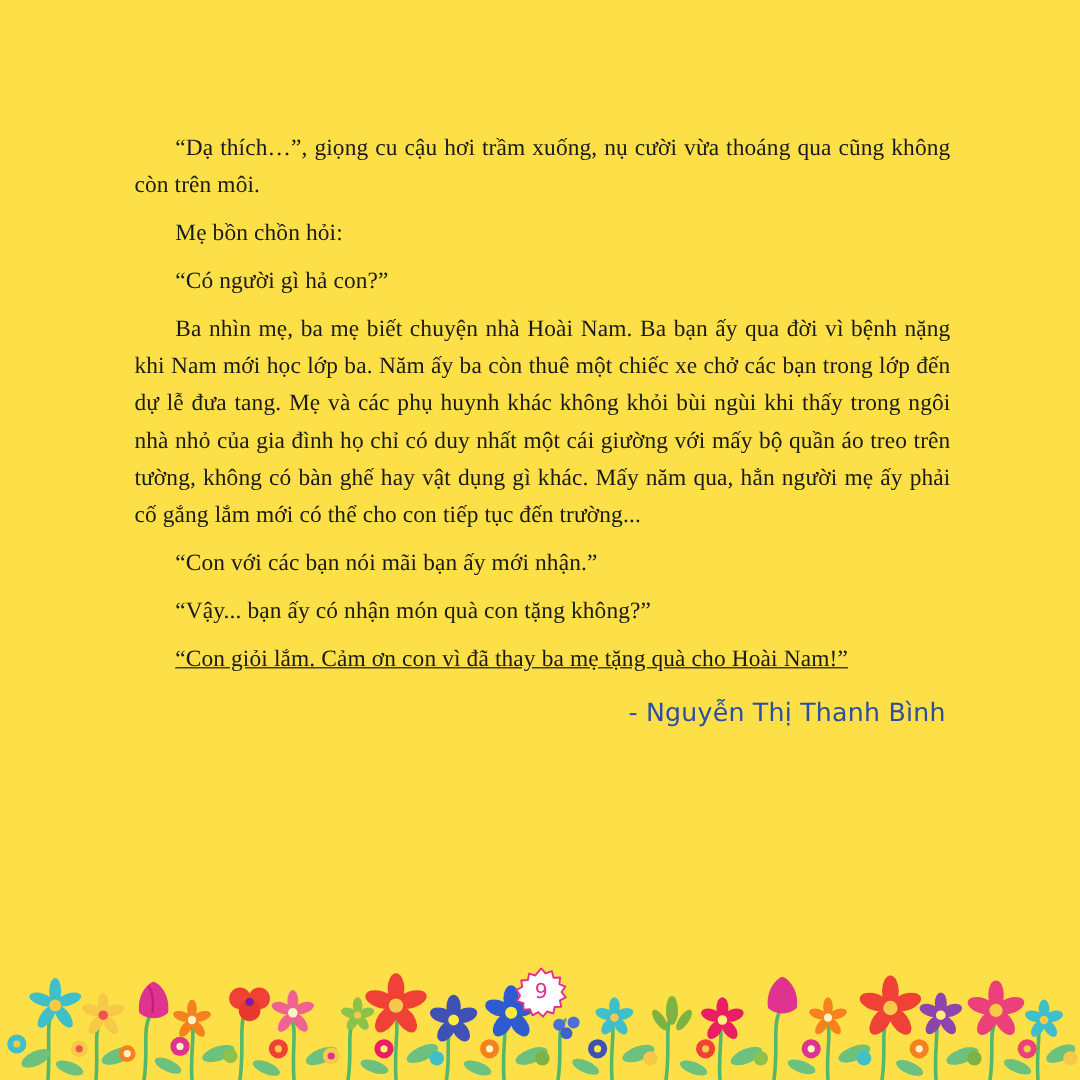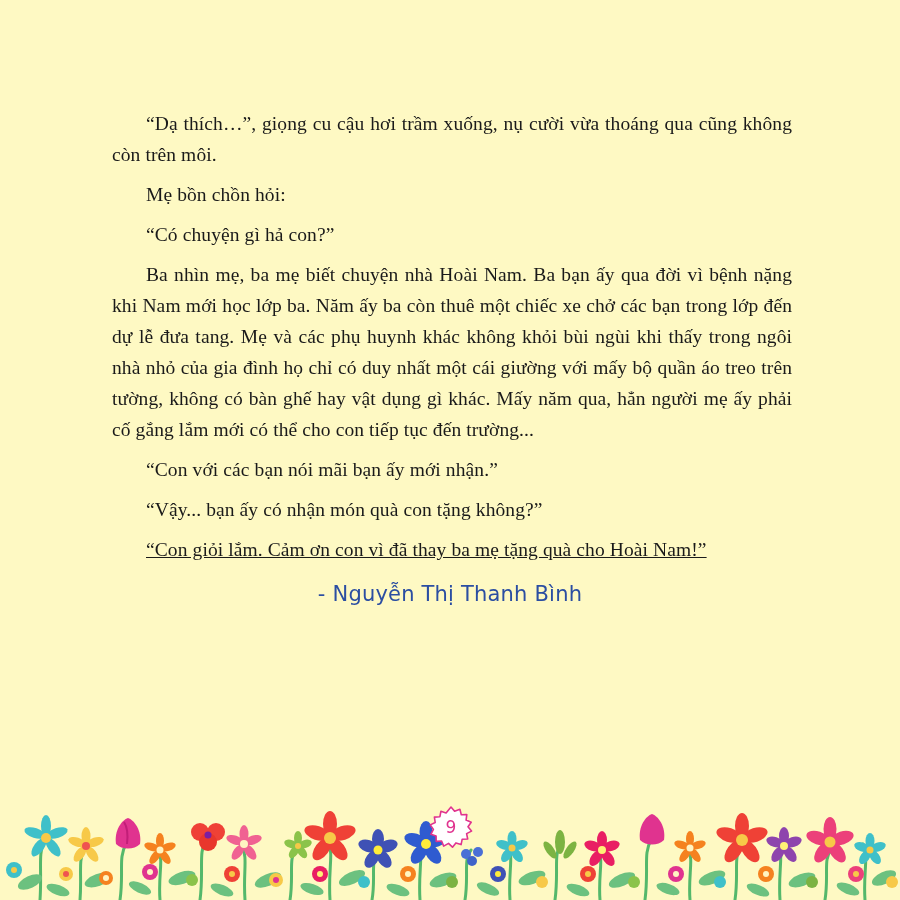--- a/index.html
+++ b/index.html
@@ -11,21 +11,21 @@
     height: 900px;
     background: #ffffff;
     font-family: "Liberation Serif", serif;
     overflow: hidden;
     position: relative;
   }
   #page {
     position: relative;
     width: 900px;
     height: 900px;
-    background: #fef9c3;
+    background: #fde047;
     overflow: hidden;
   }
   #content {
     position: absolute;
     left: 112px;
     top: 108px;
     width: 680px;
   }
   .para {
     font-size: 19.5px;
@@ -36,21 +36,21 @@
     margin: 0 0 9px 0;
     font-family: "Liberation Serif", serif;
     letter-spacing: 0.1px;
   }
   .para.last-of-block {
     margin-bottom: 9px;
     text-decoration: underline;
   }
   #signature {
     margin-top: 17px;
-    text-align: center;
+    text-align: right;
     font-family: "DejaVu Sans", sans-serif;
     font-size: 21px;
     color: #2b4ea2;
     letter-spacing: 0.2px;
     padding-right: 4px;
   }
 
   
   #floral {
     position: absolute;
@@ -92,21 +92,21 @@
   }
 </style>
 </head>
 <body>
 
 <div id="page">
 
   <div id="content">
     <p class="para">“Dạ thích…”,  giọng cu cậu hơi trầm xuống, nụ cười vừa thoáng qua cũng không còn trên môi.</p>
     <p class="para">Mẹ bồn chồn hỏi:</p>
-    <p class="para">“Có chuyện gì hả con?”</p>
+    <p class="para">“Có người gì hả con?”</p>
     <p class="para">Ba nhìn mẹ, ba mẹ biết chuyện nhà Hoài Nam. Ba bạn ấy qua đời vì bệnh nặng khi Nam mới học lớp ba. Năm ấy ba còn thuê một chiếc xe chở các bạn trong lớp đến dự lễ đưa tang. Mẹ và các phụ huynh khác không khỏi bùi ngùi khi thấy trong ngôi nhà nhỏ của gia đình họ chỉ có duy nhất một cái giường với mấy bộ quần áo treo trên tường, không có bàn ghế hay vật dụng gì khác. Mấy năm qua, hẳn người mẹ ấy phải cố gắng lắm mới có thể cho con tiếp tục đến trường...</p>
     <p class="para">“Con với các bạn nói mãi bạn ấy mới nhận.”</p>
     <p class="para">“Vậy... bạn ấy có nhận món quà con tặng không?”</p>
     <p class="para last-of-block">“Con giỏi lắm. Cảm ơn con vì đã thay ba mẹ tặng quà cho Hoài Nam!”</p>
     <div id="signature">- Nguyễn Thị Thanh Bình</div>
   </div>
 
   <div id="floral">
     <svg width="900" height="130" viewBox="0 0 900 130" xmlns="http://www.w3.org/2000/svg">
 

